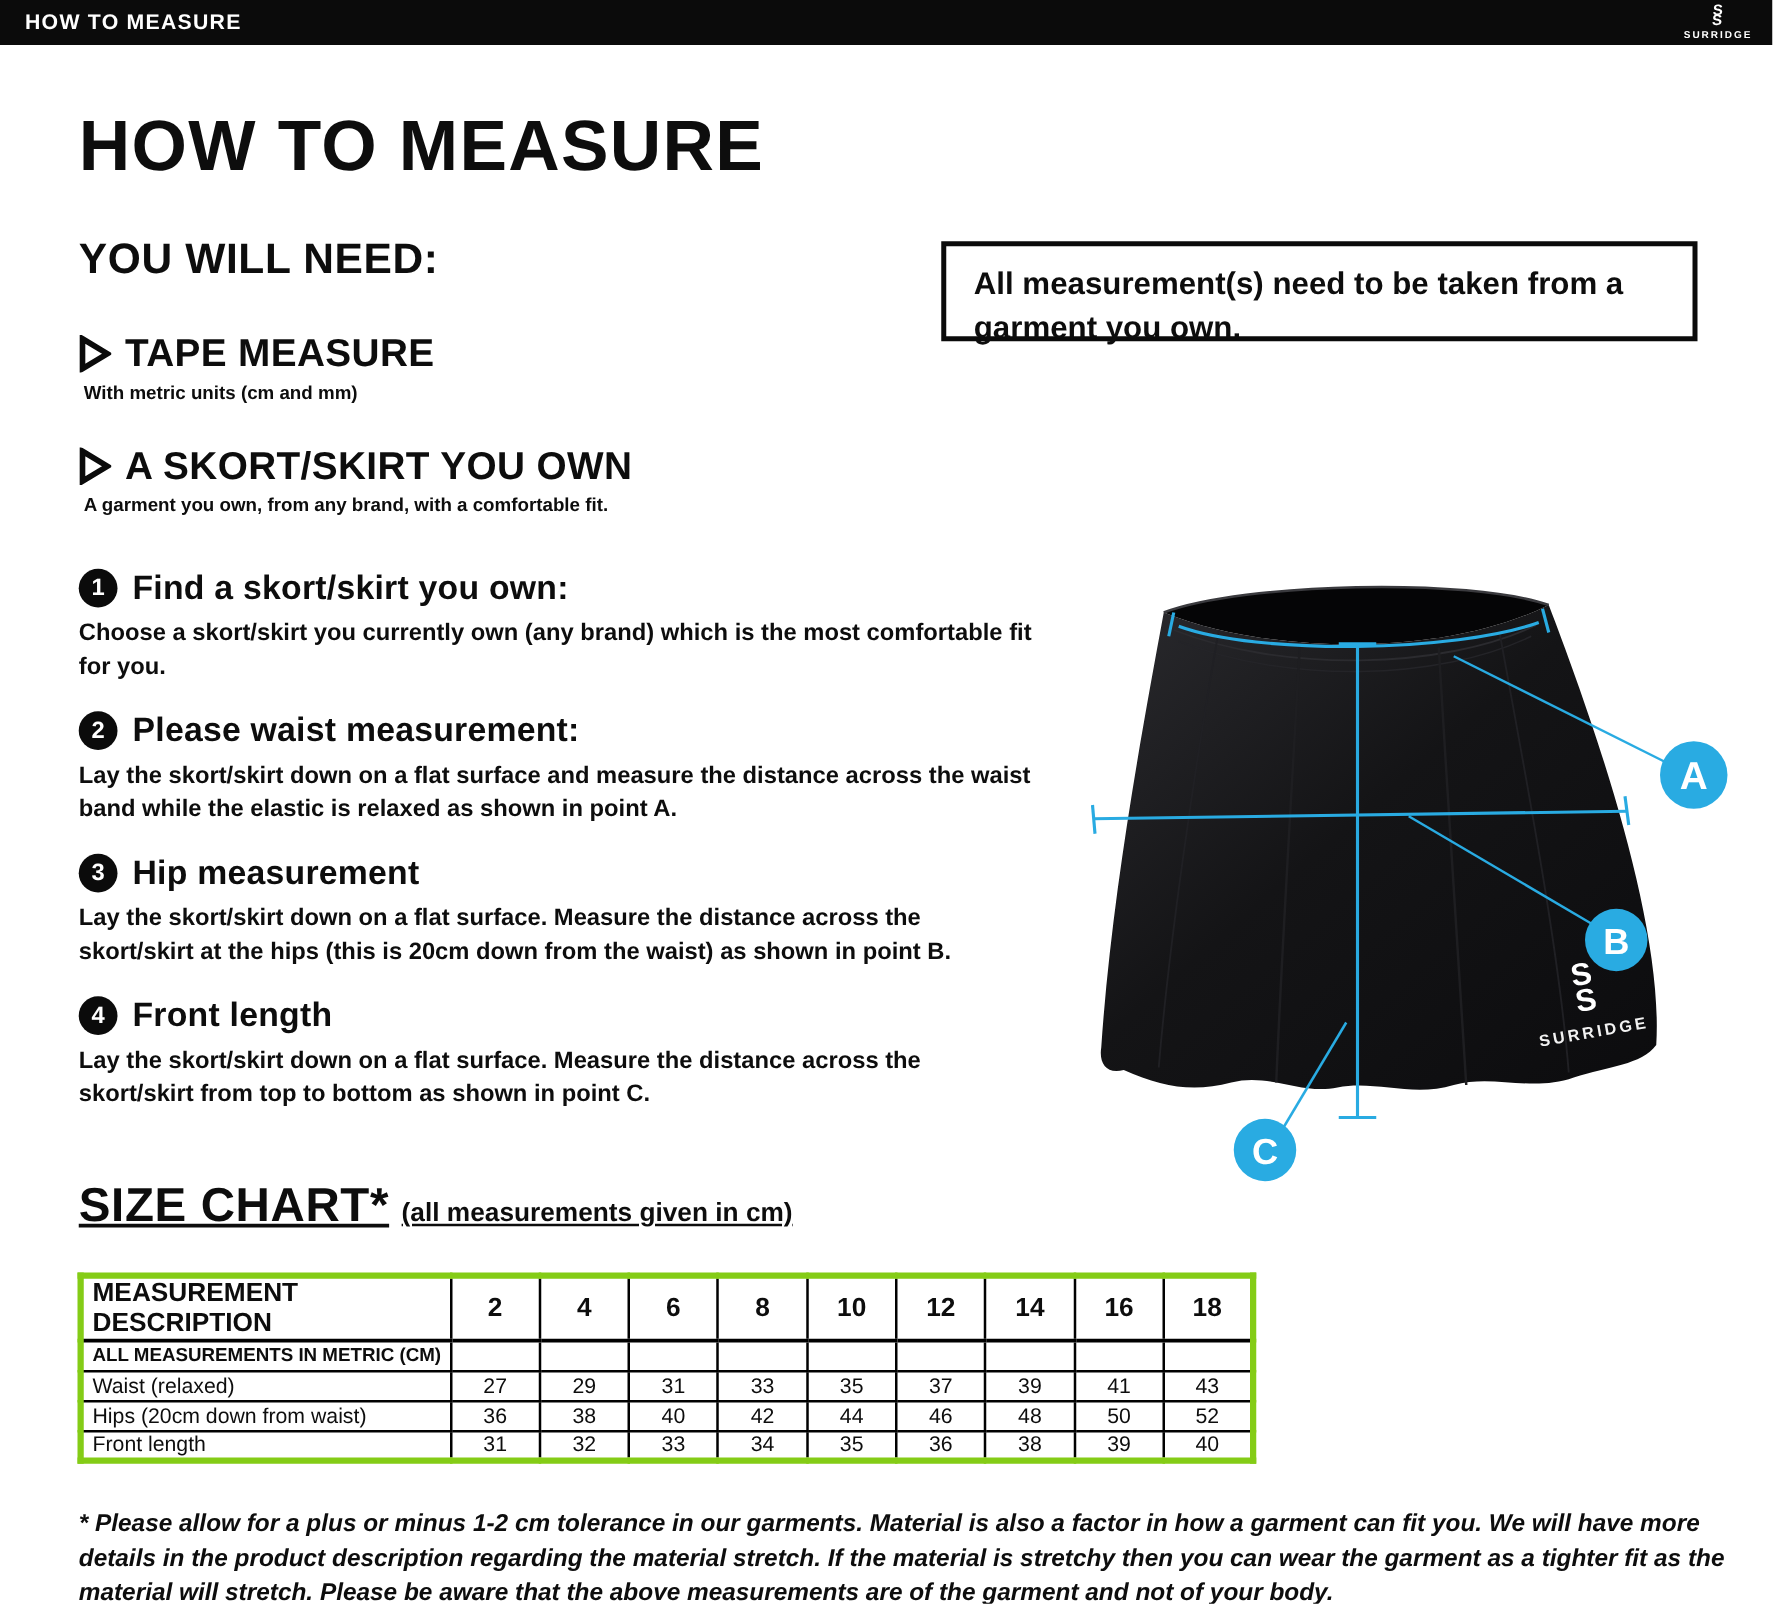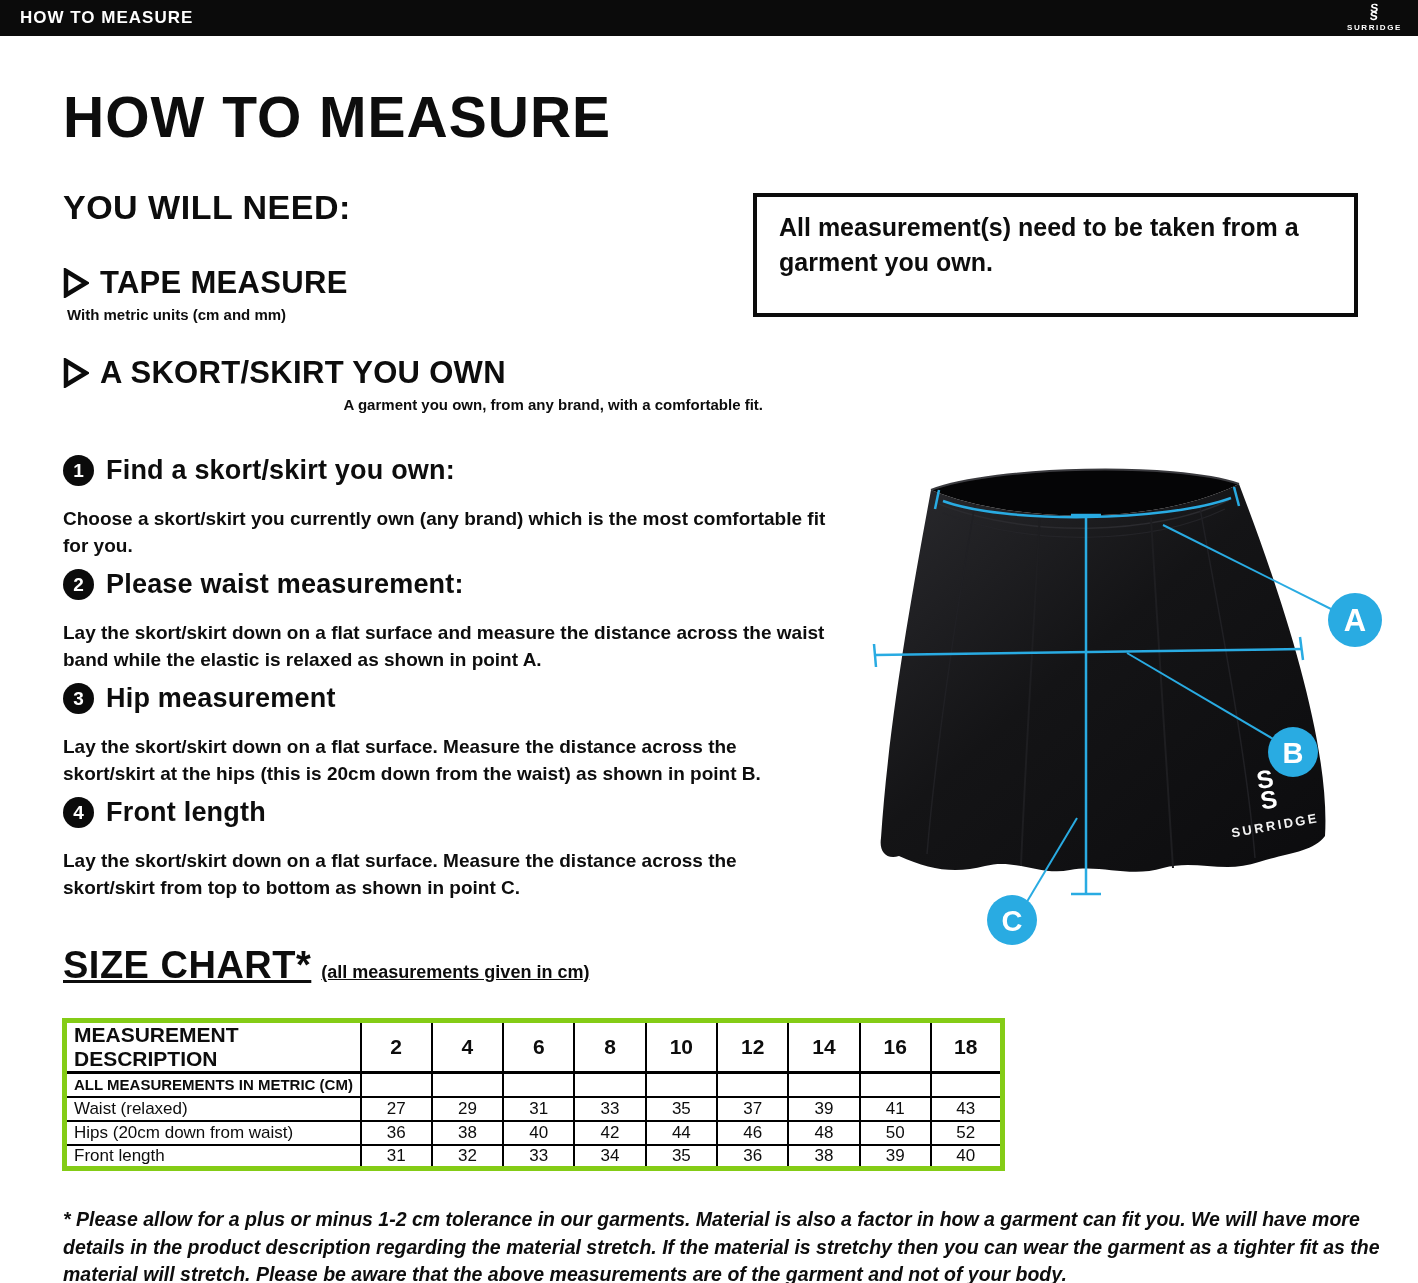--- a/index.html
+++ b/index.html
@@ -30,60 +30,60 @@
     position:absolute; left:63px; top:84px;
     font-size:57px; font-weight:900; letter-spacing:1px; color:#0d0d0d;
   }
   .ywn-heading {
     position:absolute; left:63px; top:188px;
     font-size:34px; font-weight:900; letter-spacing:0.5px;
   }
 
   
   .callout {
-    position:absolute; left:753px; top:193px; width:605px; height:124px;
+    position:absolute; left:753px; top:193px; width:605px; height:80px;
     border:4px solid #0b0b0b; background:#fff;
     padding:13px 22px;
     font-size:25px; font-weight:bold; line-height:1.4; color:#0d0d0d;
   }
 
   
   .need-item { position:absolute; left:63px; width:700px; }
   .need-item.first { top:265px; }
-  .need-item.second { top:355px;text-align:right; }
+  .need-item.second { top:355px; }
   .need-head { display:flex; align-items:center; gap:11px; }
   .need-title { font-size:31px; font-weight:900; letter-spacing:0.3px; }
   .need-desc { margin-top:5px; margin-left:4px; font-size:15px; font-weight:bold; }
 
   
   .step { position:absolute; left:63px; width:775px; }
   .step.s1 { top:455px; }
   .step.s2 { top:569px; }
   .step.s3 { top:683px; }
   .step.s4 { top:797px; }
   .step-head { display:flex; align-items:center; gap:12px; }
   .step-num {
     width:31px; height:31px; border-radius:50%;
     background:#0b0b0b; color:#fff; flex:0 0 31px;
     display:flex; align-items:center; justify-content:center;
     font-size:19px; font-weight:900;
   }
   .step-title { font-size:27px; font-weight:900; letter-spacing:0.2px; }
-  .step-body { margin-top:20px; font-size:19px; font-weight:bold; line-height:1.42; width:770px; }
+  .step-body { margin-top:8px; font-size:19px; font-weight:bold; line-height:1.42; width:770px; }
 
   
   .diagram { position:absolute; left:855px; top:438px; width:560px; height:525px; }
 
   
   .size-chart-head {
     position:absolute; left:63px; top:944px;
     display:flex; align-items:baseline; gap:10px;text-decoration:underline;
   }
   .size-chart-title { font-size:38px; font-weight:900; letter-spacing:0.5px; }
-  .size-chart-note { font-size:18px; font-weight:bold; }
+  .size-chart-note { font-size:21px; font-weight:bold; }
 
   table.size-table {
     position:absolute; left:62px; top:1018px;
     border-collapse:collapse; table-layout:fixed; width:938px;
     border:5px solid #84cc16;
   }
   table.size-table td { border:2px solid #000; text-align:center; vertical-align:middle; }
   tr.hdr td { font-size:21px; font-weight:bold; height:34px; border-bottom:3px solid #000; }
   tr.hdr td.desc { text-align:left; padding-left:7px; }
   tr.sub td { font-size:15px; font-weight:bold; height:24px; }

